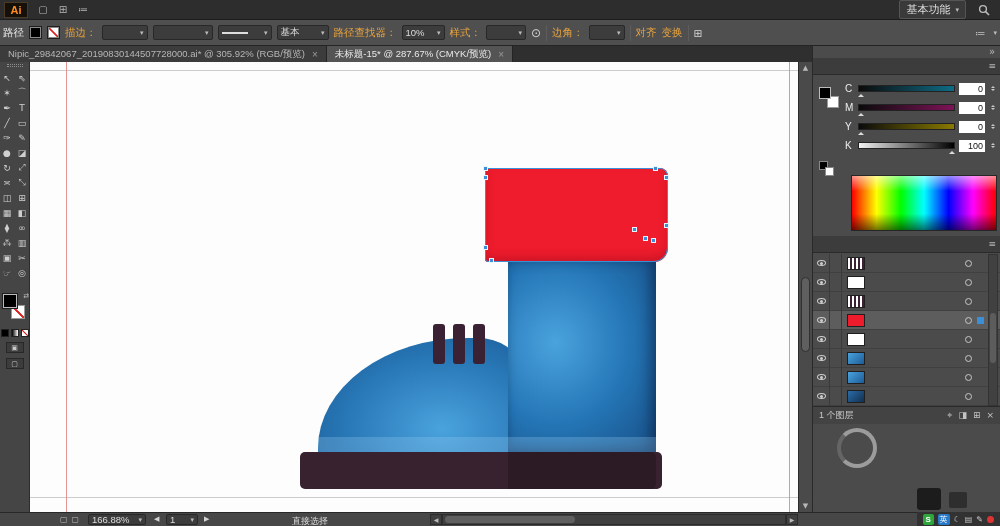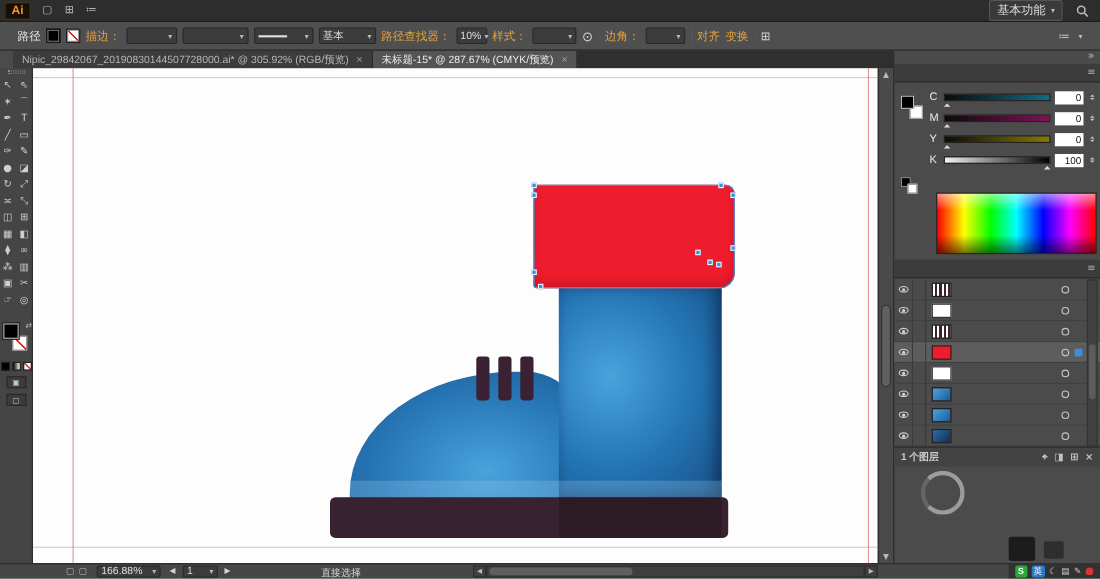--- a/index.html
+++ b/index.html
@@ -11,33 +11,33 @@
   #menubar{position:absolute;left:0;top:0;width:1000px;height:20px;background:#2d2d2d;border-bottom:1px solid #1c1c1c;display:flex;align-items:center;z-index:6;}
   .ai-logo{width:24px;height:16px;margin:0 5px 0 4px;background:#151009;color:#ff8d1e;font-weight:bold;font-size:11px;display:flex;align-items:center;justify-content:center;border:1px solid #4a3a26;}
   .menus{display:flex;height:20px;}
   .menu-item{padding:0 7px;line-height:20px;color:#d8d8d8;cursor:default;white-space:nowrap;}
   .mb-iconbtn{width:20px;text-align:center;color:#b5b5b5;font-size:10px;line-height:20px;}
   .workspace{margin-left:auto;display:flex;align-items:center;gap:5px;padding:1px 6px;border:1px solid #555;border-radius:2px;background:#3a3a3a;color:#ddd;}
   .caret{font-size:7px;color:#bbb;font-family:"DejaVu Sans",sans-serif;}
   .search-wrap{margin:0 10px 0 12px;display:flex;align-items:center;}
 
   
-  #controlbar{position:absolute;left:0;top:20px;width:1000px;height:26px;background:#4f4f4f;border-bottom:1px solid #242424;display:flex;align-items:center;gap:5px;padding:0 16px;font-size:10.5px;z-index:5;}
+  #controlbar{position:absolute;left:0;top:20px;width:1000px;height:26px;background:#4f4f4f;border-bottom:1px solid #242424;display:flex;align-items:center;gap:5px;padding:0 3px;font-size:10.5px;z-index:5;}
   .cb-label{color:#e6e6e6;}
   .cb-link{color:var(--accent_orange,#e8a33d);}
   .combo{height:15px;background:#3c3c3c;border:1px solid #282828;border-radius:2px;display:inline-flex;align-items:center;justify-content:space-between;gap:3px;padding:0 3px;color:#ddd;font-size:9.5px;}
   .sep{width:1px;height:16px;background:#3a3a3a;border-right:1px solid #5d5d5d;}
   .swatch{width:13px;height:13px;border:1px solid #1e1e1e;box-shadow:inset 0 0 0 1px #8a8a8a;display:inline-block;}
   .fill-swatch{background:#000;}
   .none-slash{background:linear-gradient(to top right,#fff 44%,#d22 46%,#d22 54%,#fff 56%);}
   .profile-line{display:inline-block;width:26px;height:2px;background:#ddd;}
   .cb-right{margin-left:auto;display:flex;align-items:center;gap:8px;color:#c0c0c0;}
 
   
-  #tabbar{position:absolute;left:12px;top:46px;width:812px;height:16px;background:#2f2f2f;display:flex;align-items:stretch;}
+  #tabbar{position:absolute;left:0;top:46px;width:812px;height:16px;background:#2f2f2f;display:flex;align-items:stretch;}
   .doc-tab{display:flex;align-items:center;gap:7px;padding:0 8px;background:#3c3c3c;border-right:1px solid #242424;color:#b6b6b6;font-size:9.5px;white-space:nowrap;}
   .doc-tab.active{background:#545454;color:#e9e9e9;}
   .tab-close{color:#9a9a9a;font-size:10px;}
 
   
   #toolbar{position:absolute;left:0;top:62px;width:30px;height:450px;background:#454545;border-right:1px solid #2c2c2c;display:flex;flex-direction:column;align-items:center;padding-top:2px;}
   .tool-grip{width:16px;height:3px;border-top:1px dotted #8d8d8d;border-bottom:1px dotted #8d8d8d;margin-bottom:3px;}
   #tools{display:grid;grid-template-columns:15px 15px;}
   .tool{width:15px;height:15px;display:flex;align-items:center;justify-content:center;color:#cfcfcf;font-size:9px;font-family:"DejaVu Sans",sans-serif;cursor:default;}
   .fs{position:relative;width:27px;height:32px;margin-top:12px;}
@@ -118,21 +118,21 @@
   .thumb-red{background:var(--red,#ee1c2d);}
   .thumb-blue{background:linear-gradient(135deg,#4aa3dd,#1d5c98);}
   .thumb-navy{background:linear-gradient(135deg,#2a6ca8,#12304f);}
   .thumb-blank{background:#fff;}
   .flex-sp{flex:1;}
   .target{width:7px;height:7px;border:1px solid #c7c7c7;border-radius:50%;margin-right:5px;}
   .sel-badge{width:7px;height:7px;background:transparent;}
   .layer-row.selected .sel-badge{background:var(--select_blue,#3b8fd6);}
   .lp-scroll{position:absolute;right:2px;top:208px;width:10px;height:152px;background:#414141;border:1px solid #333;}
   .lp-thumb{position:absolute;left:1px;right:1px;top:58px;height:50px;background:#5c5c5c;border-radius:4px;}
-  .lp-footer{position:absolute;left:0;top:360px;right:0;height:18px;background:#434343;border-top:1px solid #2a2a2a;display:flex;align-items:center;padding:0 6px;font-size:9px;color:#cbcbcb;font-weight:bold;}
+  .lp-footer{position:absolute;left:0;top:360px;right:0;height:18px;background:#434343;border-top:1px solid #2a2a2a;display:flex;align-items:center;padding:0 6px;font-size:9px;color:#cbcbcb;}
   .lp-icons{margin-left:auto;display:flex;gap:6px;font-size:9px;color:#c3c3c3;}
   .wm-logo{position:absolute;left:24px;top:382px;width:40px;height:40px;border:4px solid rgba(255,255,255,.45);border-left-color:rgba(255,255,255,.15);border-radius:50%;}
   .wm-text{position:absolute;left:74px;top:384px;font-size:34px;font-weight:bold;color:rgba(255,255,255,.5);letter-spacing:2px;}
   .mini-panel-a{position:absolute;left:104px;top:442px;width:24px;height:22px;background:#1c1c1c;border-radius:3px;}
   .mini-panel-b{position:absolute;left:136px;top:446px;width:18px;height:16px;background:#2e2e2e;border-radius:2px;}
 
   
   #statusbar{position:absolute;left:0;top:512px;width:1000px;height:14px;background:#474747;border-top:1px solid #282828;font-size:9px;color:#d4d4d4;}
   .sb-icons{position:absolute;left:60px;top:2px;display:flex;gap:4px;font-size:8px;color:#bdbdbd;}
   .zoom-box{position:absolute;left:88px;top:1px;width:58px;height:11px;}
@@ -188,21 +188,21 @@
       </span>
     <span class="combo" style="width:54px">
         <span class="profile-line"></span>
         <span class="caret">▾</span>
       </span>
     <span class="combo" style="width:52px">
         <span>基本</span>
         <span class="caret">▾</span>
       </span>
     <span class="cb-link">路径查找器：</span>
-    <span class="combo" style="width:28px">
+    <span class="combo" style="width:43px">
         <span>10%</span>
         <span class="caret">▾</span>
       </span>
     <span class="cb-link">样式：</span>
     <span class="combo" style="width:40px">
         <span></span>
         <span class="caret">▾</span>
       </span>
     <span class="icon" style="font-size:12px;color:#d5d5d5">⊙</span>
     <span class="sep"></span>

